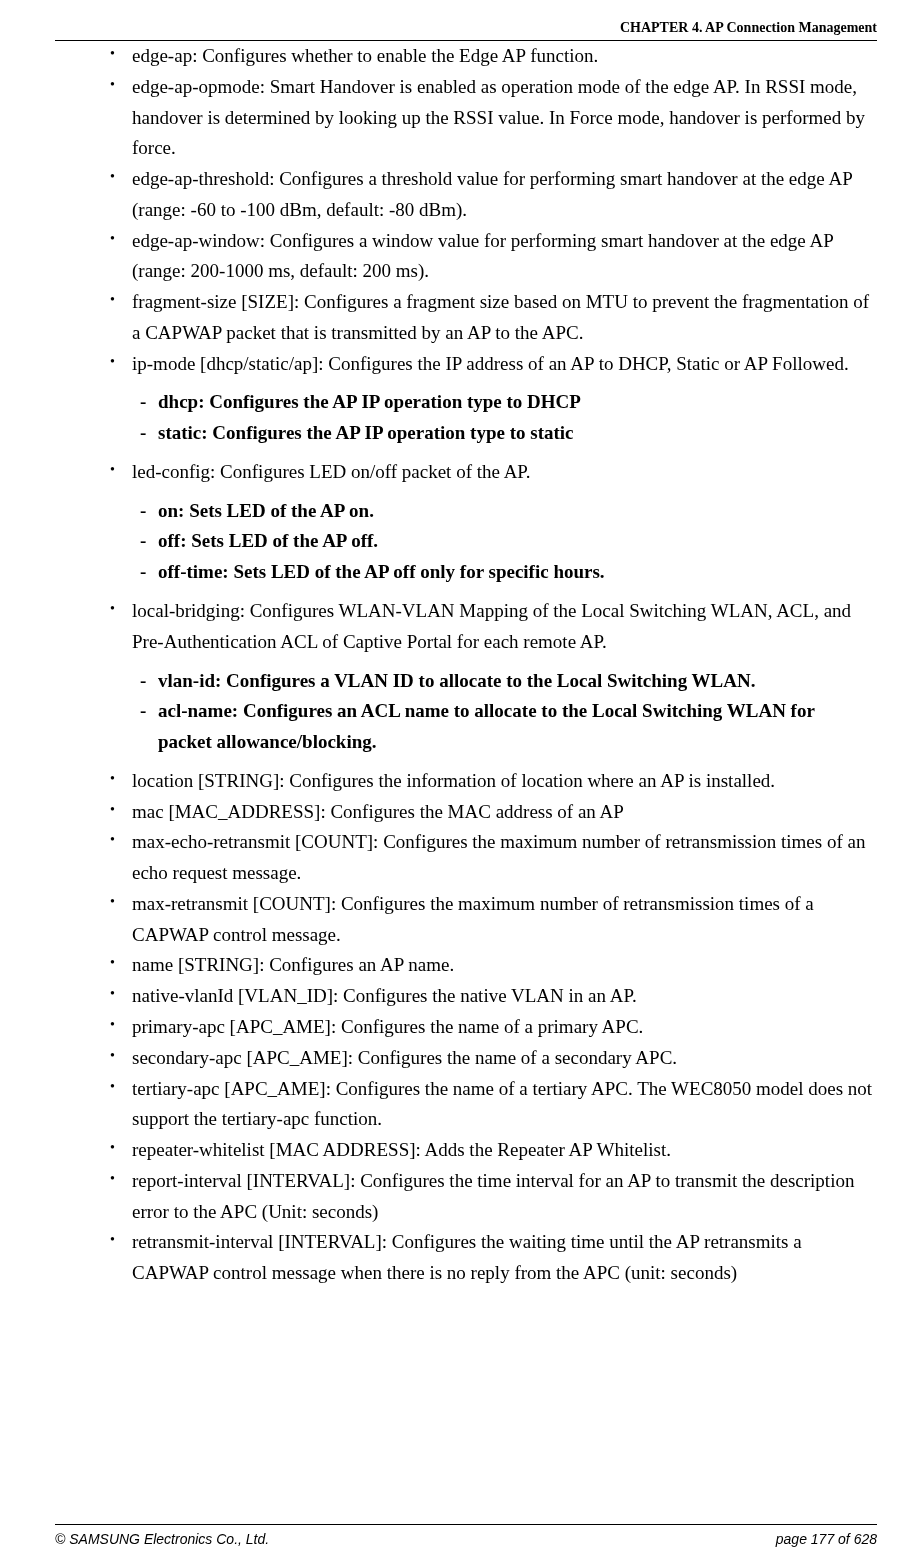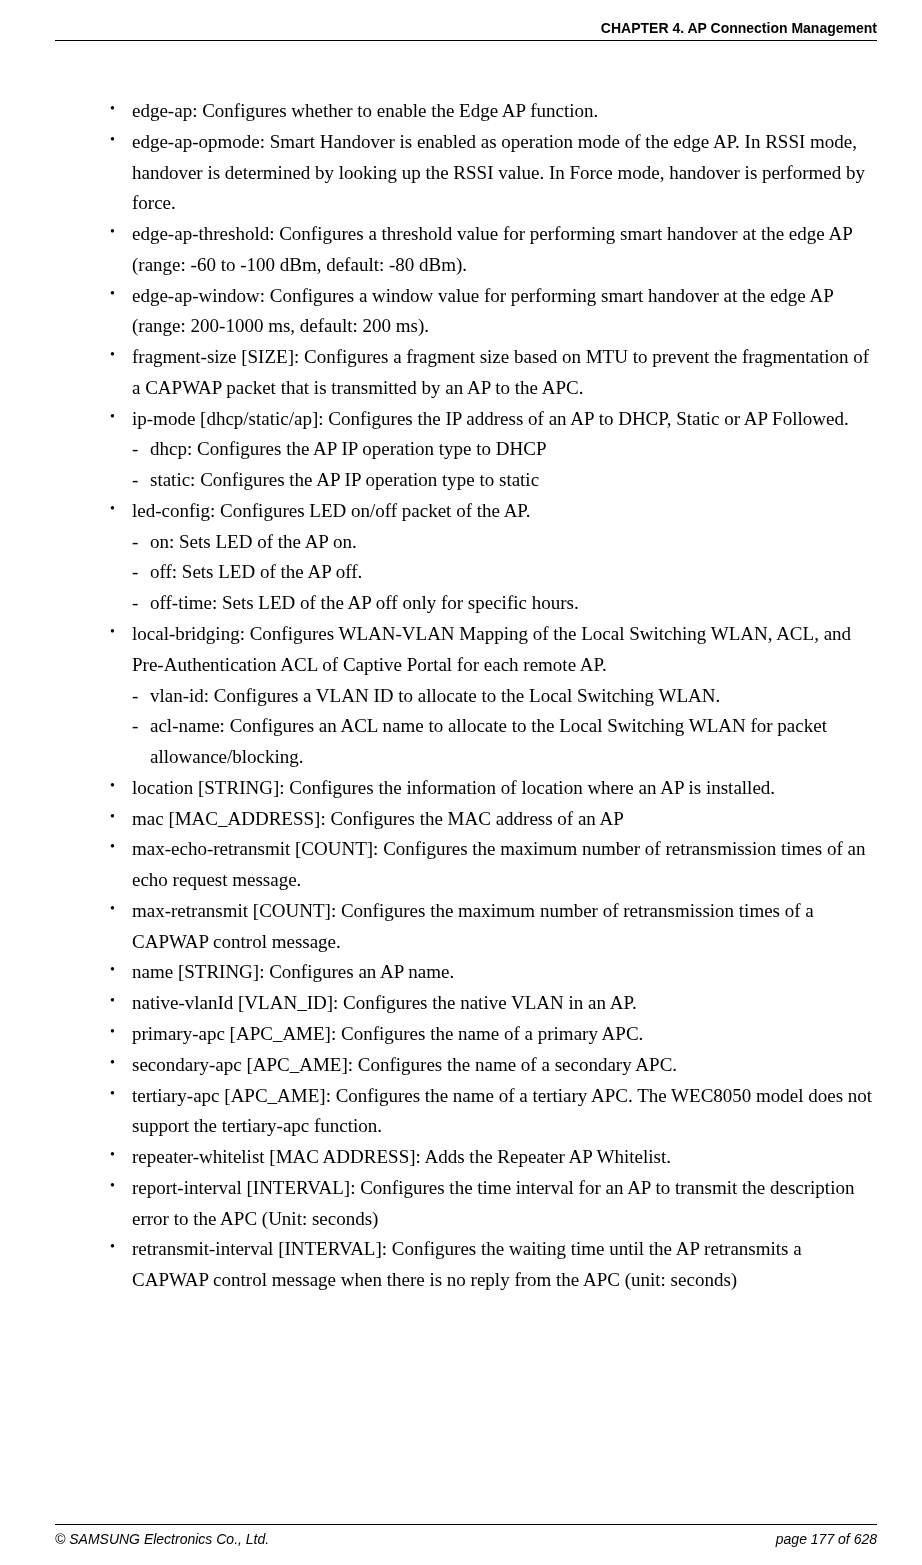--- a/index.html
+++ b/index.html
@@ -15,27 +15,26 @@
     position: relative;
   }
   .page {
     padding: 20px 45px 0 55px;
     box-sizing: border-box;
     height: 100%;
     display: flex;
     flex-direction: column;
   }
   .header {
-    font-family: Liberation Sans, sans-serif;
+    font-family: Liberation Serif, serif;
     font-size: 14px;
     font-weight: bold;
     text-align: right;
     padding-bottom: 4px;
     border-bottom: 1.5px solid #000;
-    margin-bottom: 55px;
   }
   .content {
     flex: 1;
     padding-left: 55px;
     padding-right: 0;
     line-height: 1.62;
     font-size: 19px;
   }
   ul.bullets {
     list-style: none;
@@ -50,22 +49,23 @@
   ul.bullets > li::before {
     content: "•";
     position: absolute;
     left: 0;
     top: 0;
     font-size: 14px;
     line-height: 1.9;
   }
   ul.subs {
     list-style: none;
-    margin: 0;
+    margin: 8px;
     padding: 0;
+    font-weight: bold;
   }
   ul.subs > li {
     position: relative;
     padding-left: 18px;
     margin: 0;
   }
   ul.subs > li::before {
     content: "-";
     position: absolute;
     left: 0;

